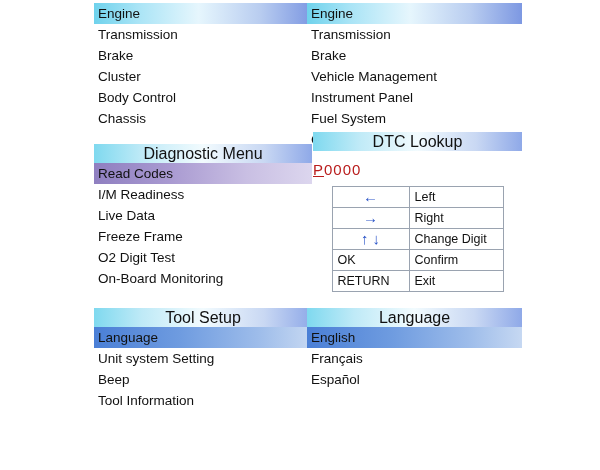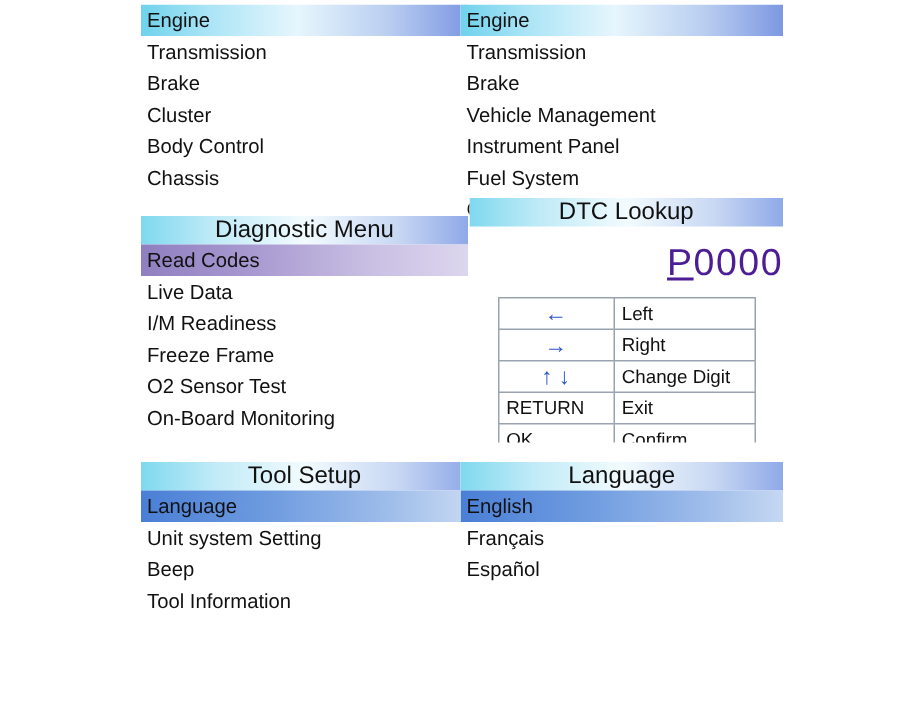--- a/index.html
+++ b/index.html
@@ -59,25 +59,25 @@
   .sel-blue {
     background: linear-gradient(90deg, #4a7fd6 0%, #6f9ce0 40%, #9dbcea 75%, #c6d8f2 100%);
     color: #111;
   }
 
   
   .dtc-body {
     padding: 0;
   }
   .dtc-code {
-    text-align: right;
-    font-size: 25px;
+    text-align: left;
+    font-size: 15px;
     letter-spacing: 1px;
     padding: 10px 0 8px 0;
-    color: #4c1d95;
+    color: #b91c1c;
   }
   .dtc-code .under {
     text-decoration: underline;
   }
   .key-table {
     border-collapse: collapse;
     width: 172px;
     margin: 0 auto;
     background: #ffffff;
   }
@@ -128,24 +128,24 @@
       <li>Instrument Panel</li>
       <li>Fuel System</li>
       <li>Cab Chassis</li>
     </ul>
   </div>
 
   <div class="panel" style="left:94px; top:144px; width:218px; height:163px;">
     <div class="panel-header">Diagnostic Menu</div>
     <ul class="list">
       <li class="sel-purple">Read Codes</li>
+      <li>I/M Readiness</li>
       <li>Live Data</li>
-      <li>I/M Readiness</li>
       <li>Freeze Frame</li>
-      <li>O2 Sensor Test</li>
+      <li>O2 Digit Test</li>
       <li>On-Board Monitoring</li>
     </ul>
   </div>
 
   <div class="panel" style="left:313px; top:132px; width:209px; height:163px;">
     <div class="panel-header">DTC Lookup</div>
     <div class="dtc-body">
       <div class="dtc-code">
         <span class="under">P</span><span>0000</span>
       </div>
@@ -163,26 +163,26 @@
           </td>
           <td>Right</td>
         </tr>
         <tr>
           <td class="kcol center">
             <span class="arrow">↑ ↓</span>
           </td>
           <td>Change Digit</td>
         </tr>
         <tr>
+          <td class="kcol">OK</td>
+          <td>Confirm</td>
+        </tr>
+        <tr>
           <td class="kcol">RETURN</td>
           <td>Exit</td>
-        </tr>
-        <tr>
-          <td class="kcol">OK</td>
-          <td>Confirm</td>
         </tr>
       </tbody>
         </table>
     </div>
   </div>
 
   <div class="panel" style="left:94px; top:308px; width:218px; height:108px;">
     <div class="panel-header">Tool Setup</div>
     <ul class="list">
       <li class="sel-blue">Language</li>

